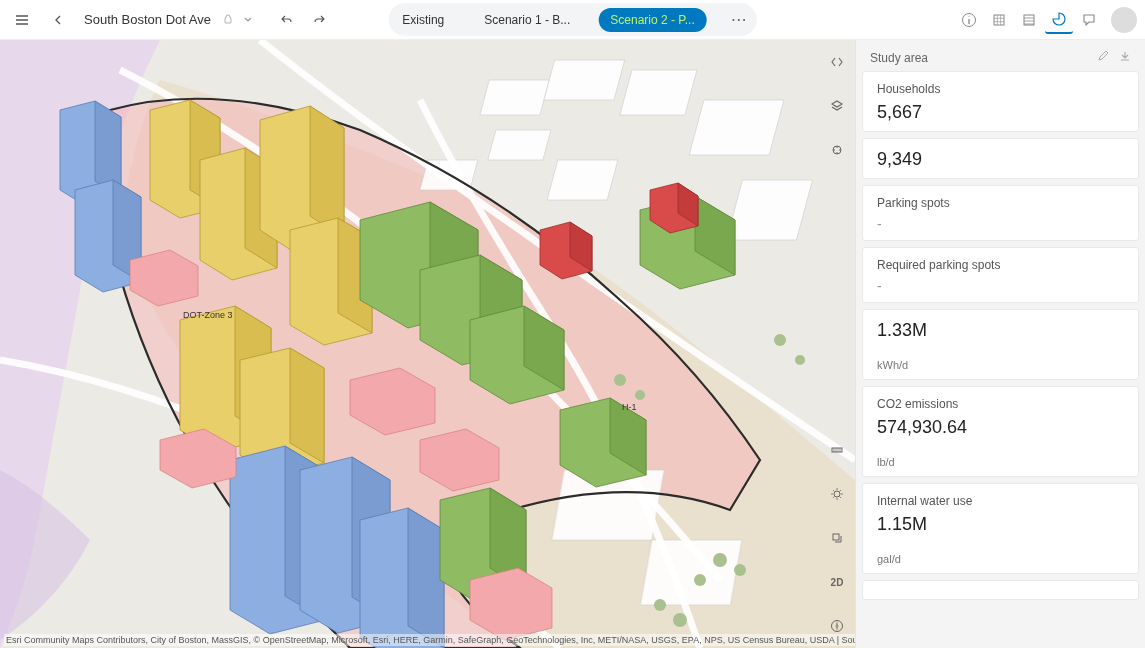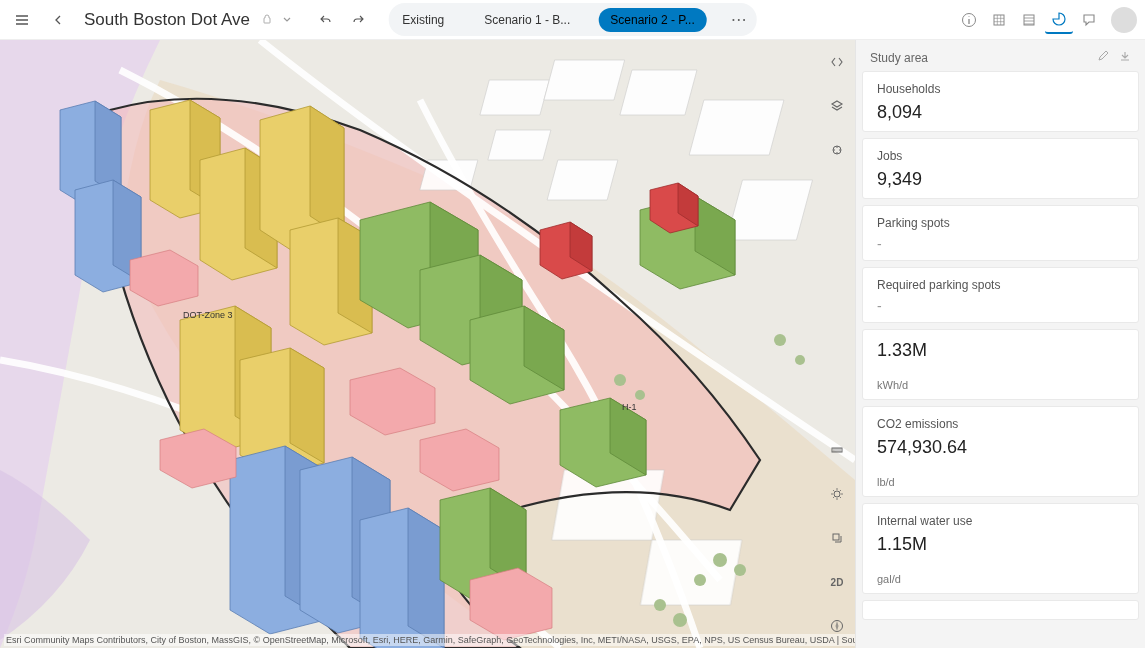--- a/index.html
+++ b/index.html
@@ -1,28 +1,28 @@
 <!DOCTYPE html>
 <html><head>
 <meta charset="utf-8">
 <style>
 * { box-sizing: border-box; margin: 0; padding: 0; }
 body { font-family: -apple-system, BlinkMacSystemFont, "Segoe UI", Arial, sans-serif; width: 1145px; height: 648px; overflow: hidden; background: #fff; }
 
 .topbar { height: 40px; display: flex; align-items: center; padding: 0 8px; border-bottom: 1px solid #eee; position: relative; }
 .topbar .left { display: flex; align-items: center; gap: 8px; }
 .icon-btn { width: 28px; height: 28px; display: flex; align-items: center; justify-content: center; border-radius: 3px; cursor: pointer; color: #555; }
-.project-name { font-size: 17px; color: #333; margin-left: 4px; }
+.project-name { font-size: 13px; color: #333; margin-left: 4px; }
 .lock-icon { margin-left: 4px; color: #999; font-size: 10px; }
 .chev { color: #999; font-size: 10px; margin-left: 2px; }
 .history { display: flex; gap: 4px; margin-left: 12px; }
 
 .topbar .center { position: absolute; left: 50%; transform: translateX(-50%); display: flex; align-items: center; gap: 16px; background: #f2f4f6; border-radius: 16px; padding: 2px; }
 .scenario-tab { padding: 5px 12px; font-size: 12px; color: #333; border-radius: 14px; cursor: pointer; white-space: nowrap; }
-.scenario-tab.active { background: #0079c1; color: #000000; }
+.scenario-tab.active { background: #0079c1; color: #bef264; }
 .scenario-more { padding: 5px 8px; color: #666; cursor: pointer; }
 
 .topbar .right { margin-left: auto; display: flex; align-items: center; gap: 2px; }
 .right .icon-btn { color: #888; }
 .right .icon-btn.active { border-bottom: 2px solid #0079c1; color: #0079c1; }
 .avatar { width: 26px; height: 26px; border-radius: 50%; background: #ddd; margin-left: 6px; }
 
 .main { display: flex; height: 608px; }
 .map-wrap { flex: 1; position: relative; background: #86efac; overflow: hidden; }
 .map-canvas { position: absolute; inset: 0; }
@@ -291,24 +291,23 @@
               <path d="M2 10l1-3 6-6 2 2-6 6-3 1z" stroke="currentColor" fill="none" stroke-width="1"></path>
             </svg></span>
         <span><svg width="12" height="12" viewBox="0 0 12 12">
               <path d="M6 2v6M3 5l3 3 3-3M2 10h8" stroke="currentColor" fill="none" stroke-width="1.1"></path>
             </svg></span>
       </div>
     </div>
     <div class="metrics" id="metrics-list">
         <div class="metric-card">
           <div class="metric-label">Households</div>
-          <div class="metric-value">8,094</div>
-        </div>
-        <div class="metric-card">
-          <div class="metric-label">Jobs</div>
+          <div class="metric-value">5,667</div>
+        </div>
+        <div class="metric-card">
           <div class="metric-value">9,349</div>
         </div>
         <div class="metric-card">
           <div class="metric-label">Parking spots</div>
           <div class="metric-dash">-</div>
         </div>
         <div class="metric-card">
           <div class="metric-label">Required parking spots</div>
           <div class="metric-dash">-</div>
         </div>

